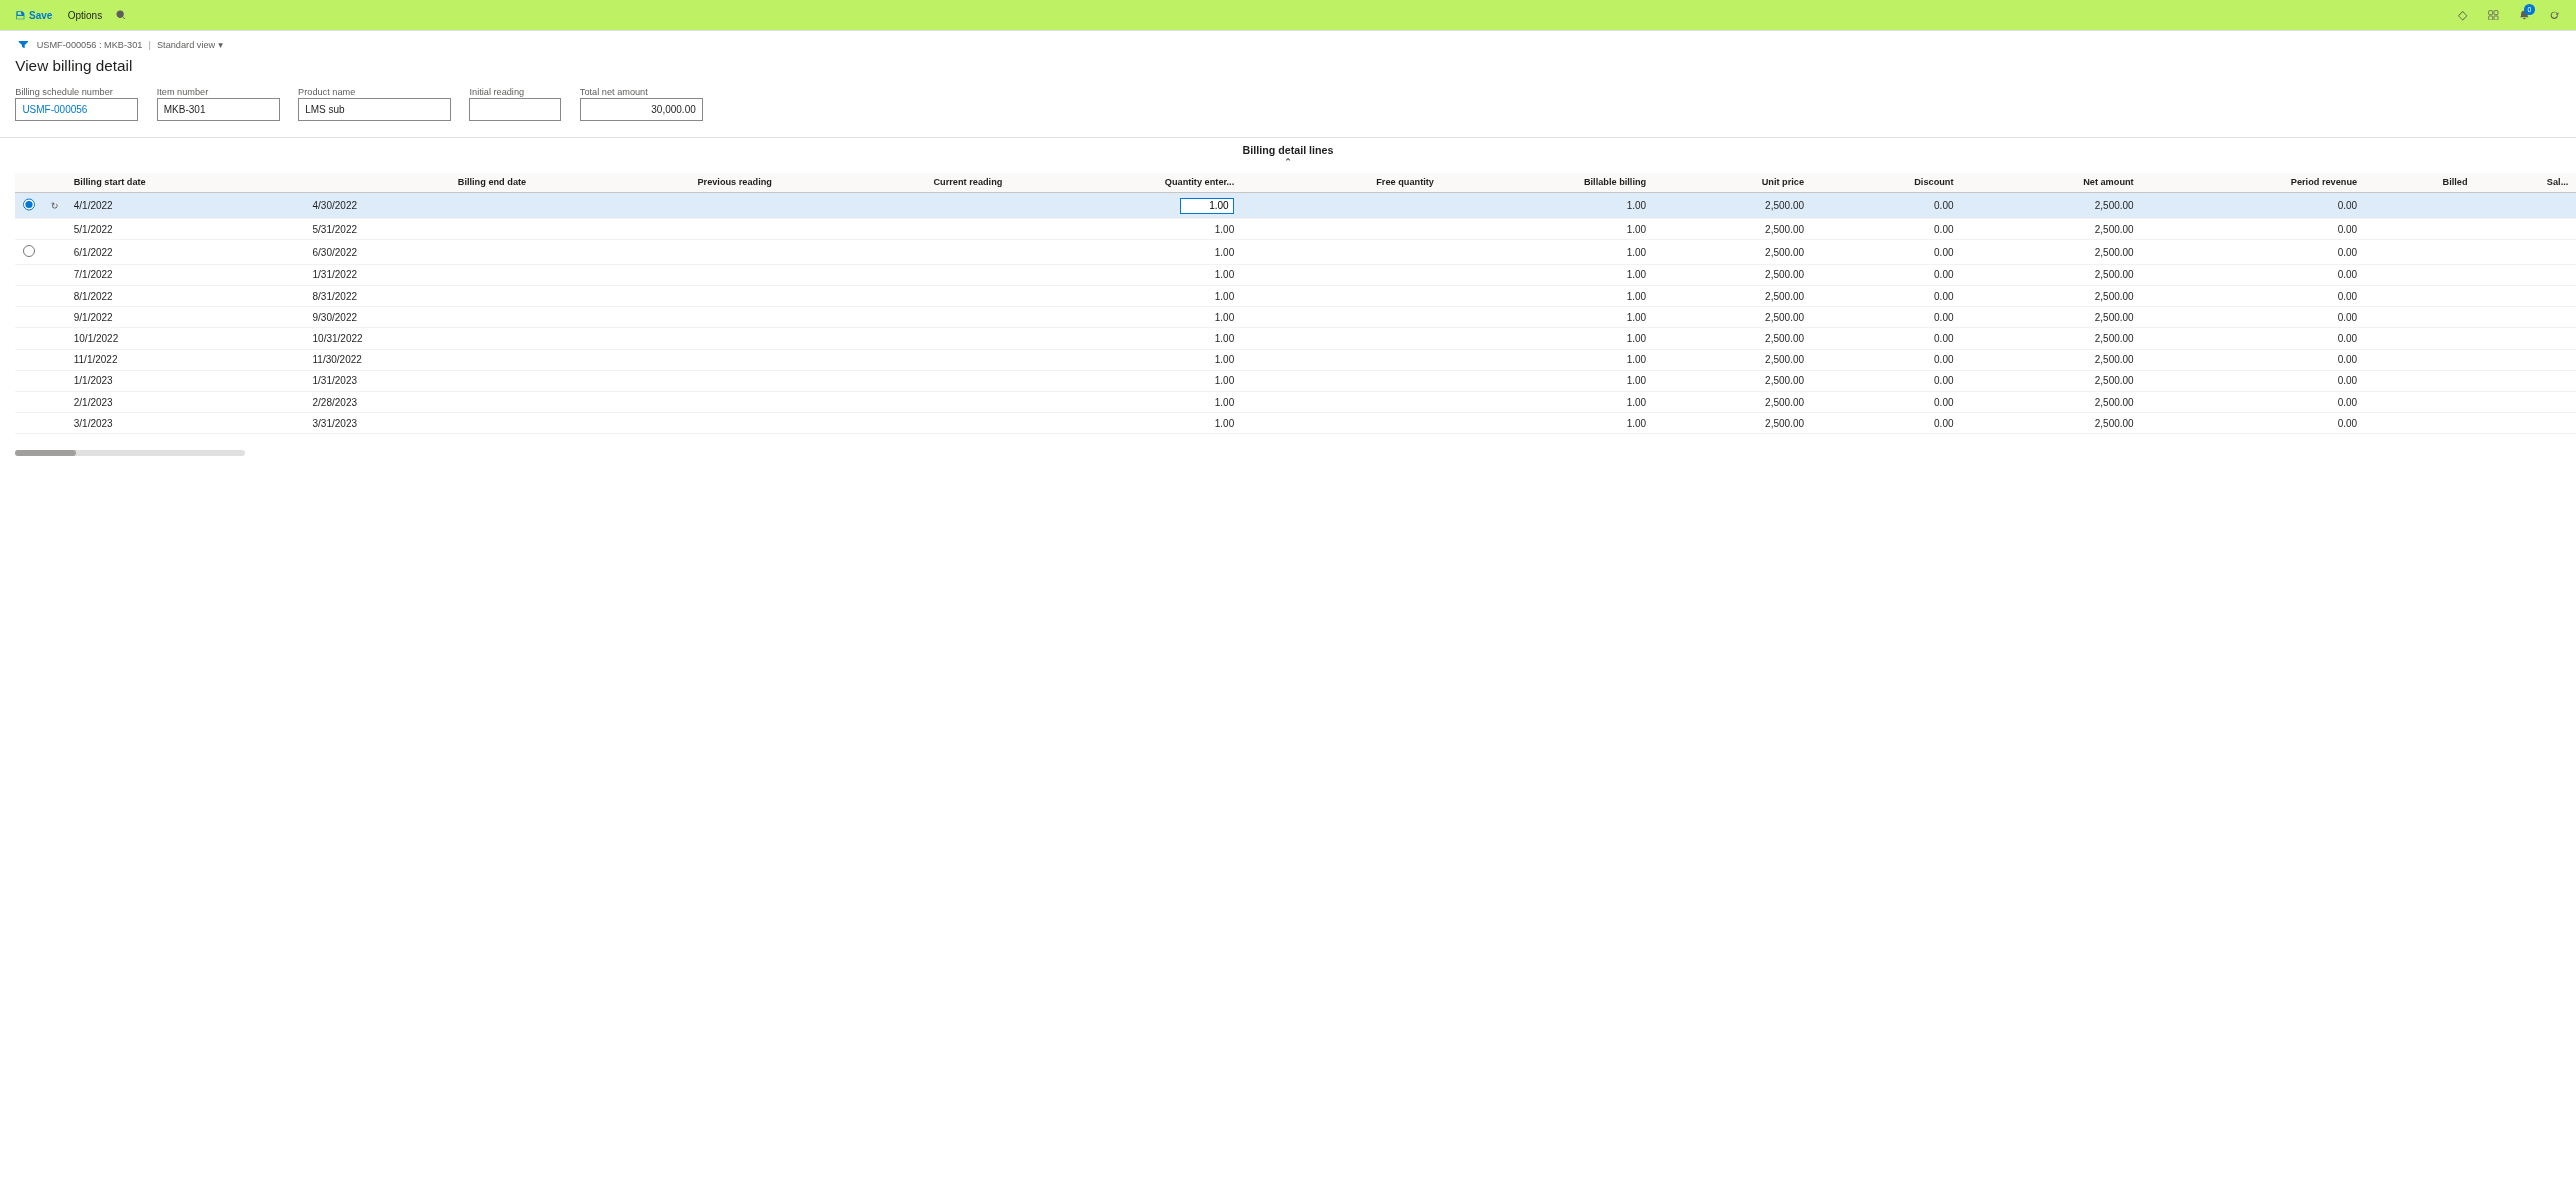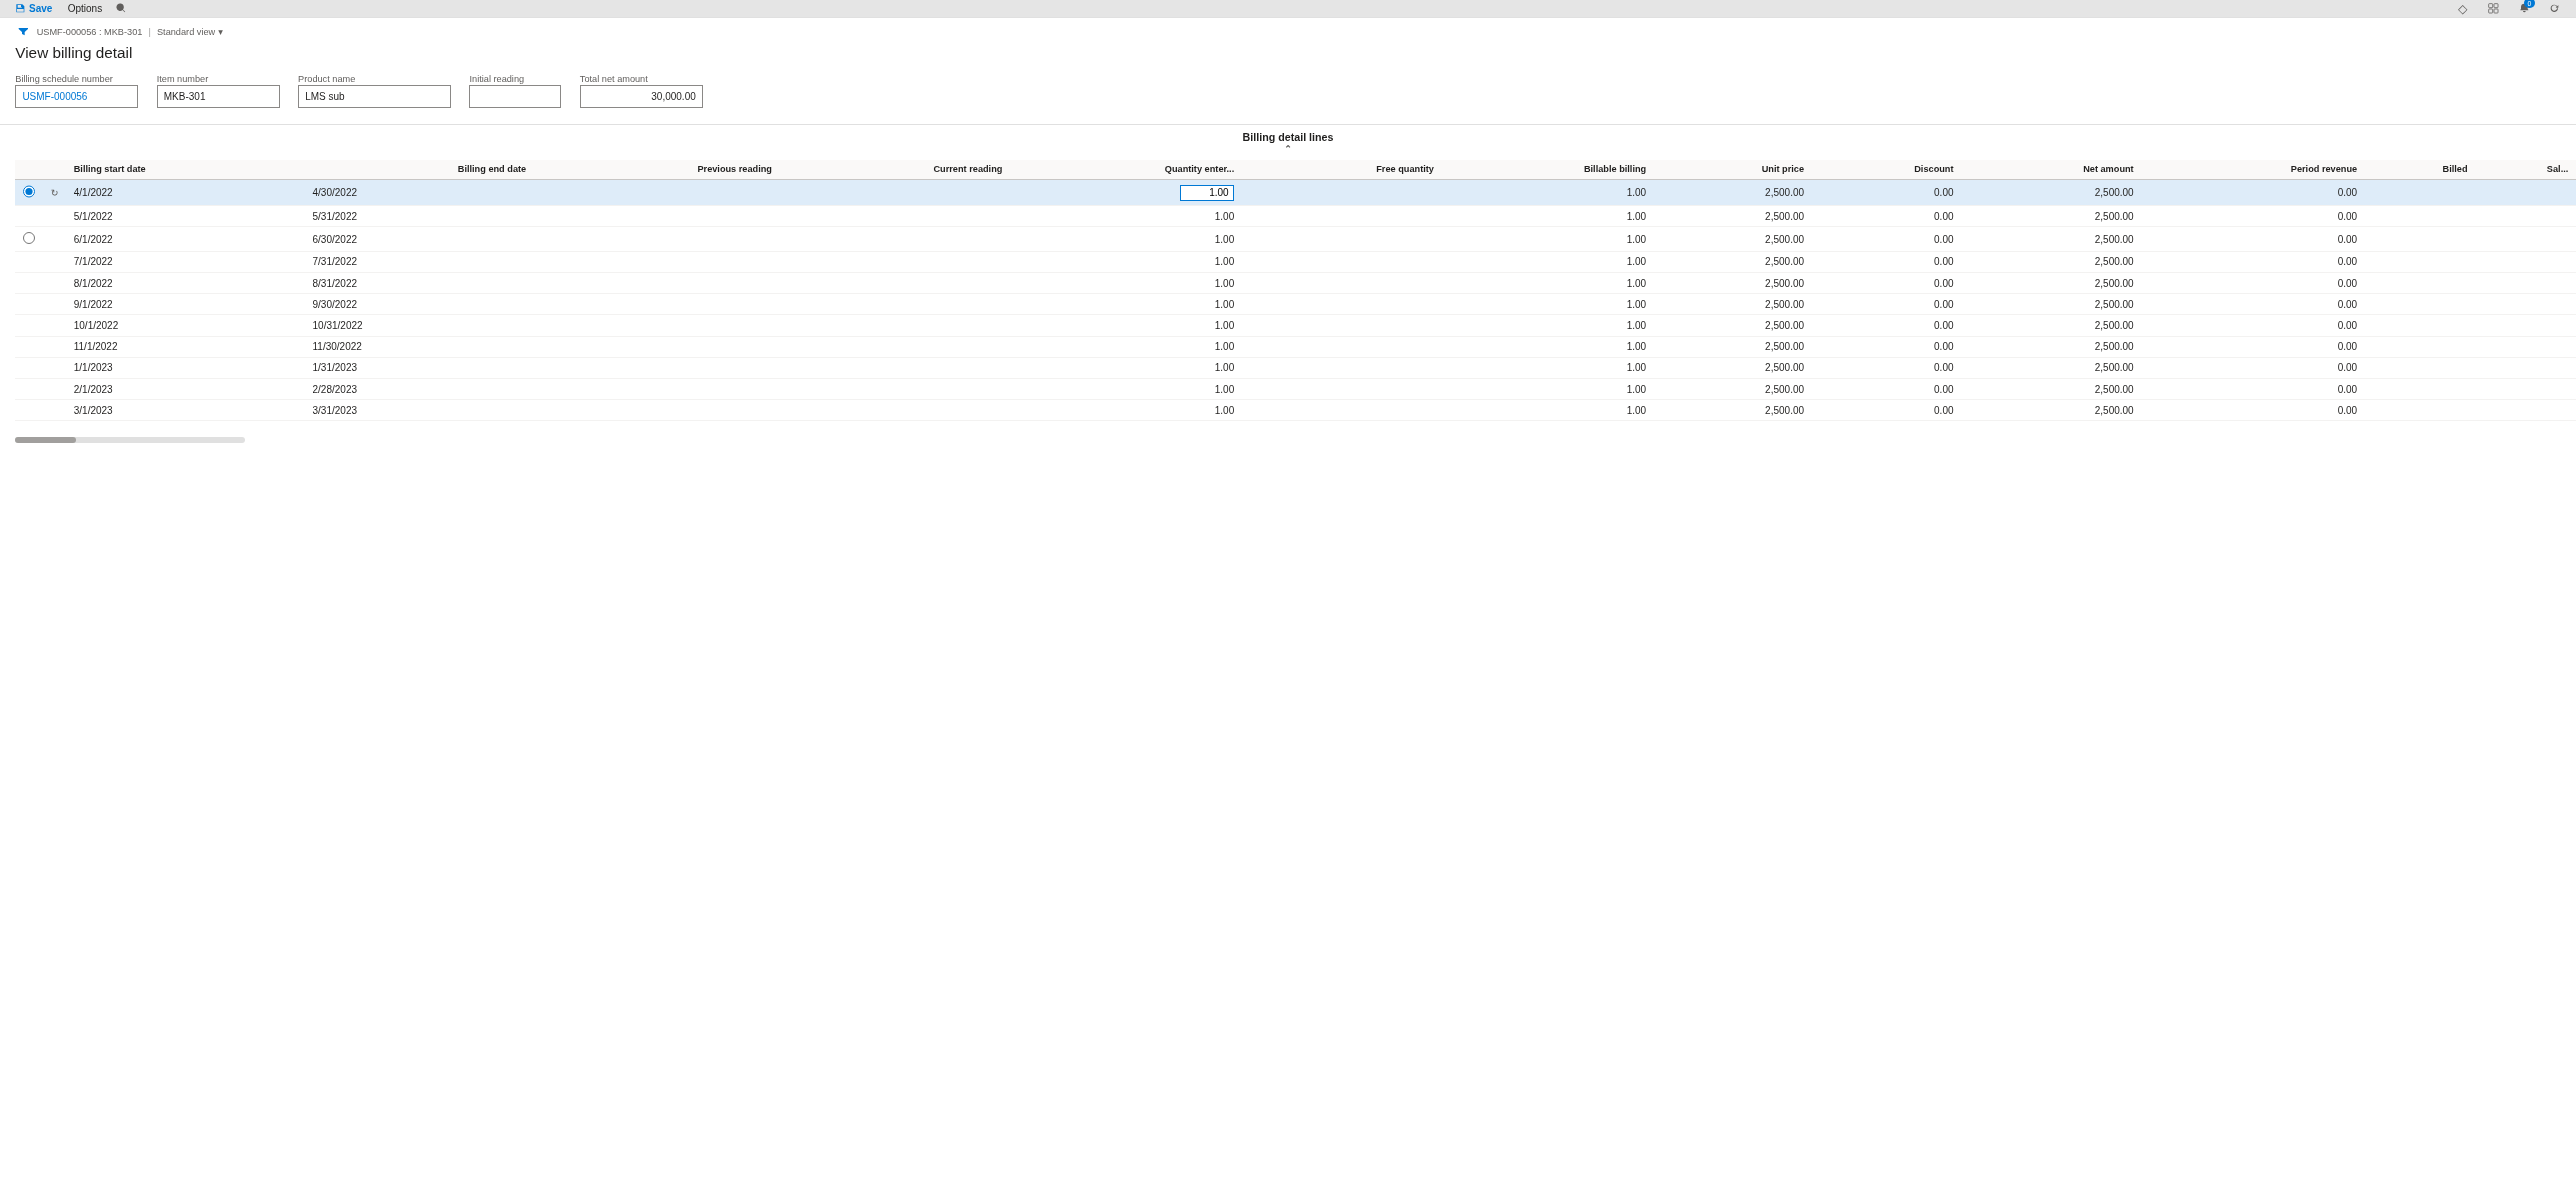--- a/index.html
+++ b/index.html
@@ -1,21 +1,21 @@
 <!DOCTYPE html>
 <html style="font-size:12.3px"><head>
   <meta charset="utf-8">
   <style>
     * { box-sizing: border-box; margin: 0; padding: 0; }
     body { font-family: 'Segoe UI', sans-serif; font-size: 10px; color: #201f1e; background: #fff; overflow-x: hidden; }
 
     
     .top-bar {
-      height: 18px;
-      background: #e5e5e5;
+      height: 31px;
+      background: #bef264;
       border-bottom: 0.8px solid #e0e0e0;
       display: flex;
       align-items: center;
       padding: 0 9.2px;
       gap: 12.3px;
     }
     .top-bar-left { display: flex; align-items: center; gap: 3.1px; }
     .save-btn {
       display: flex; align-items: center; gap: 3.1px;
       padding: 3.1px 6.1px;
@@ -344,21 +344,21 @@
           <td>0.00</td>
           <td>2,500.00</td>
           <td>0.00</td>
           <td></td>
           <td></td>
         </tr>
         <tr>
           <td style="text-align: center;"></td>
           <td style="text-align: center;"></td>
           <td style="text-align: left;">7/1/2022</td>
-          <td style="text-align: left;">7/31/2022</td>
+          <td style="text-align: left;">1/31/2022</td>
           <td></td>
           <td></td>
           <td>1.00</td>
           <td></td>
           <td>1.00</td>
           <td>2,500.00</td>
           <td>0.00</td>
           <td>2,500.00</td>
           <td>0.00</td>
           <td></td>

